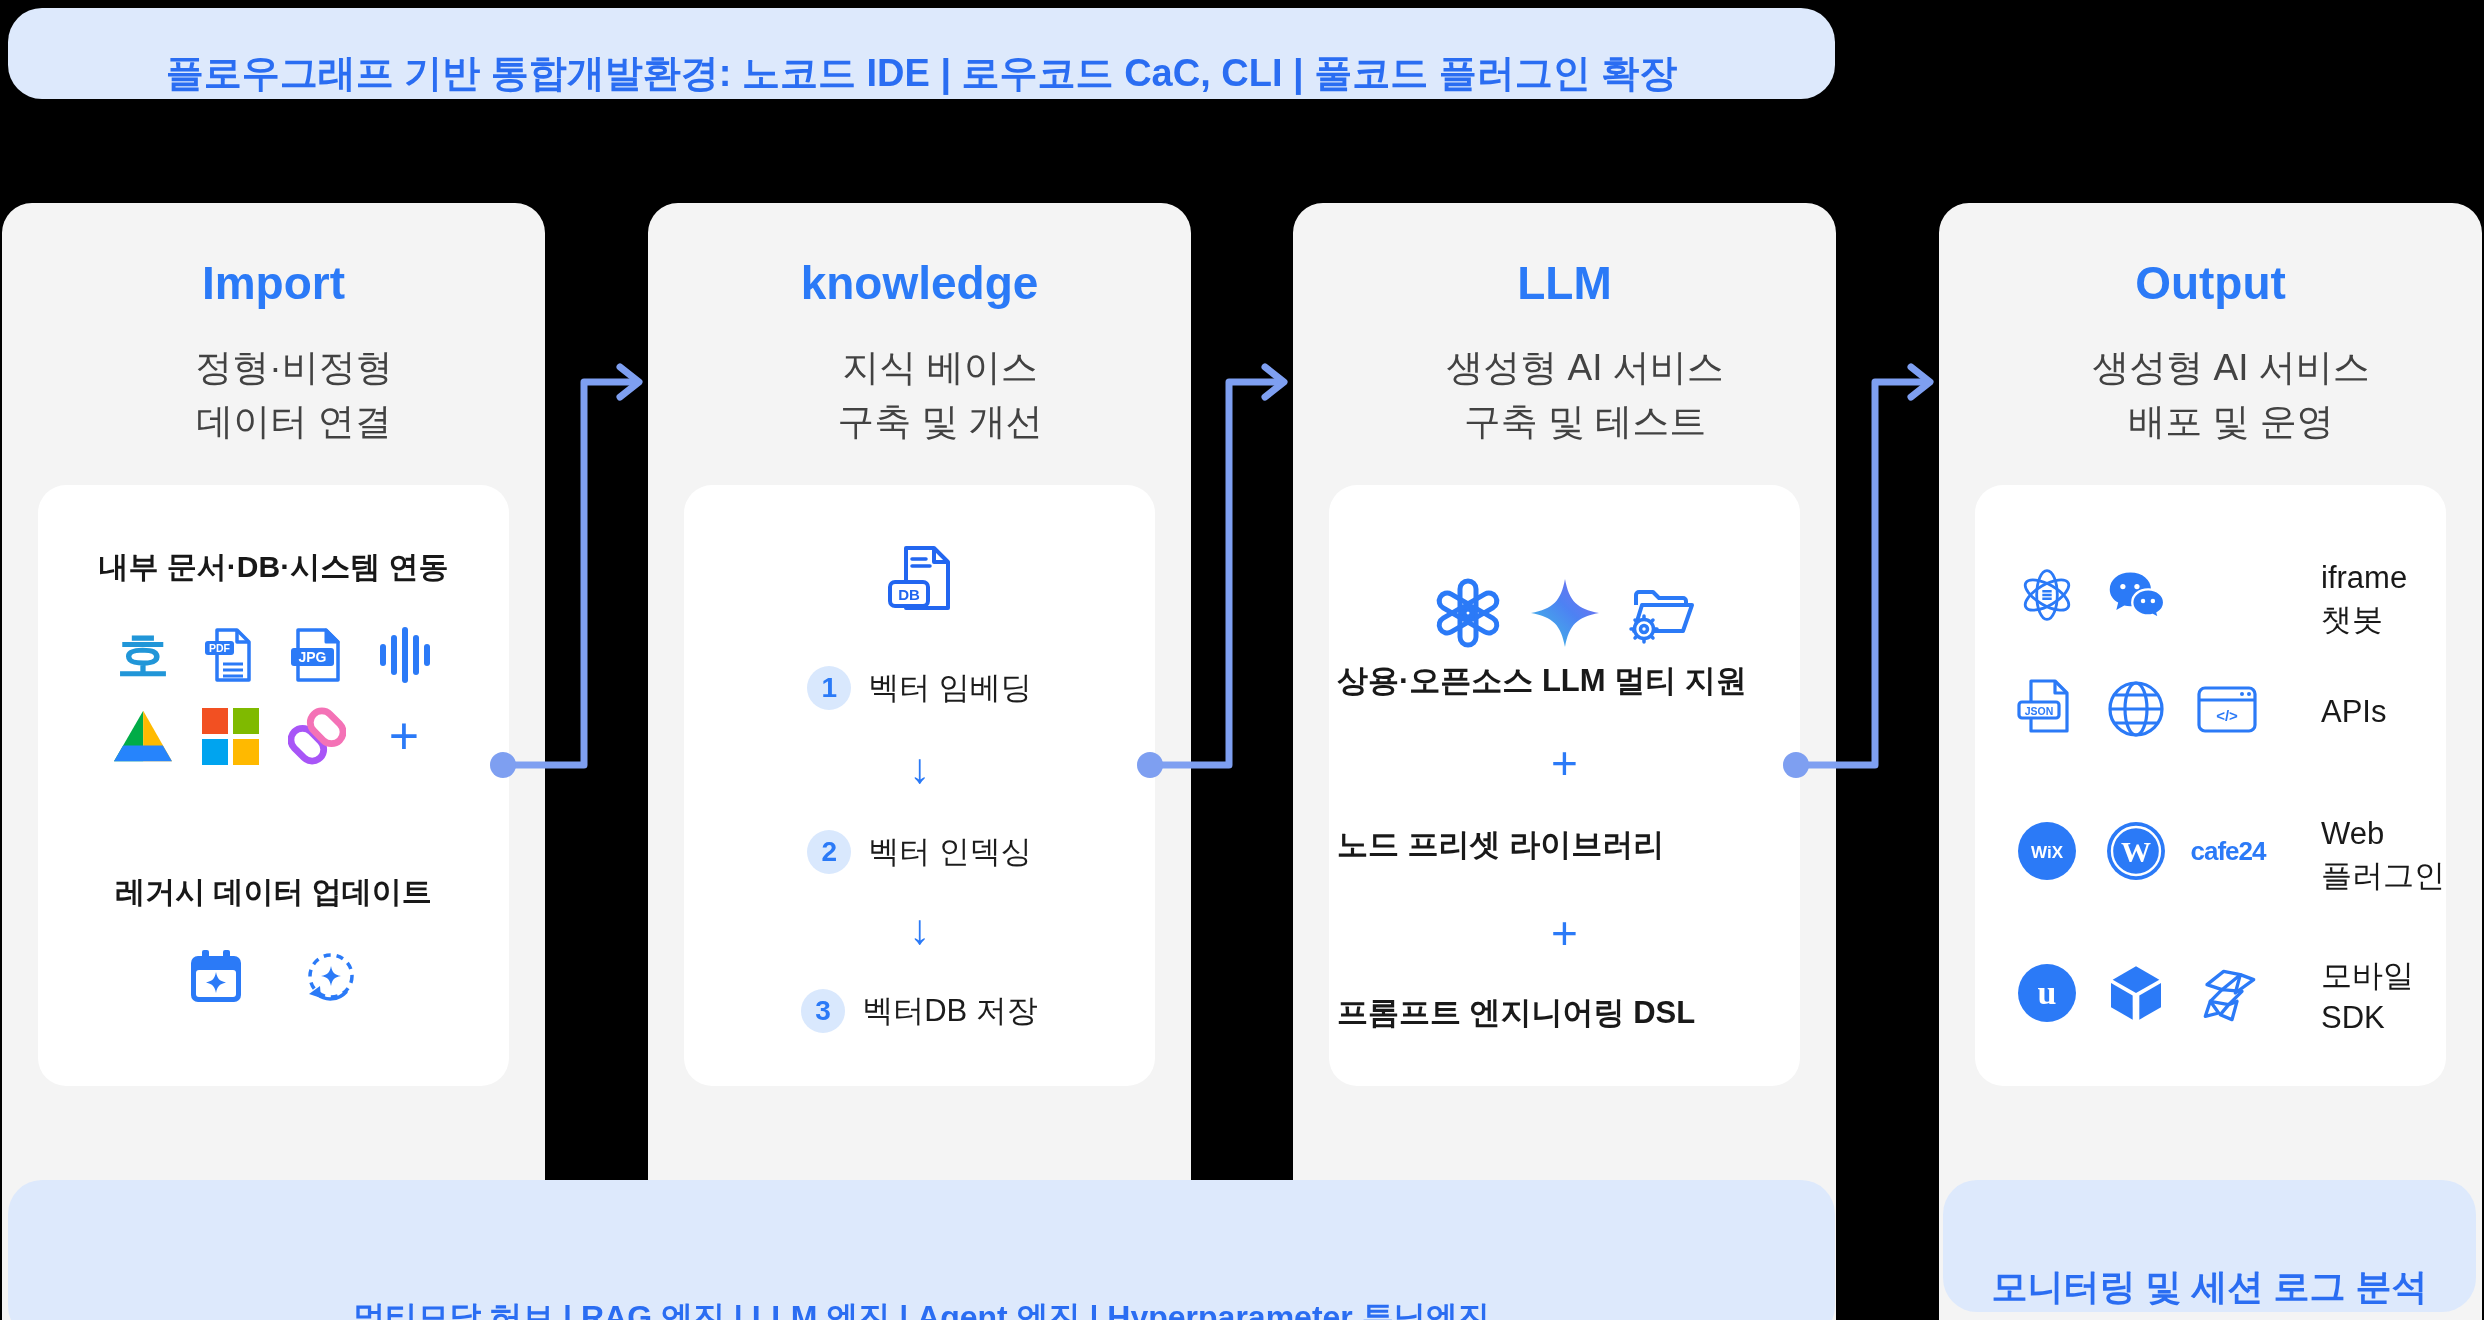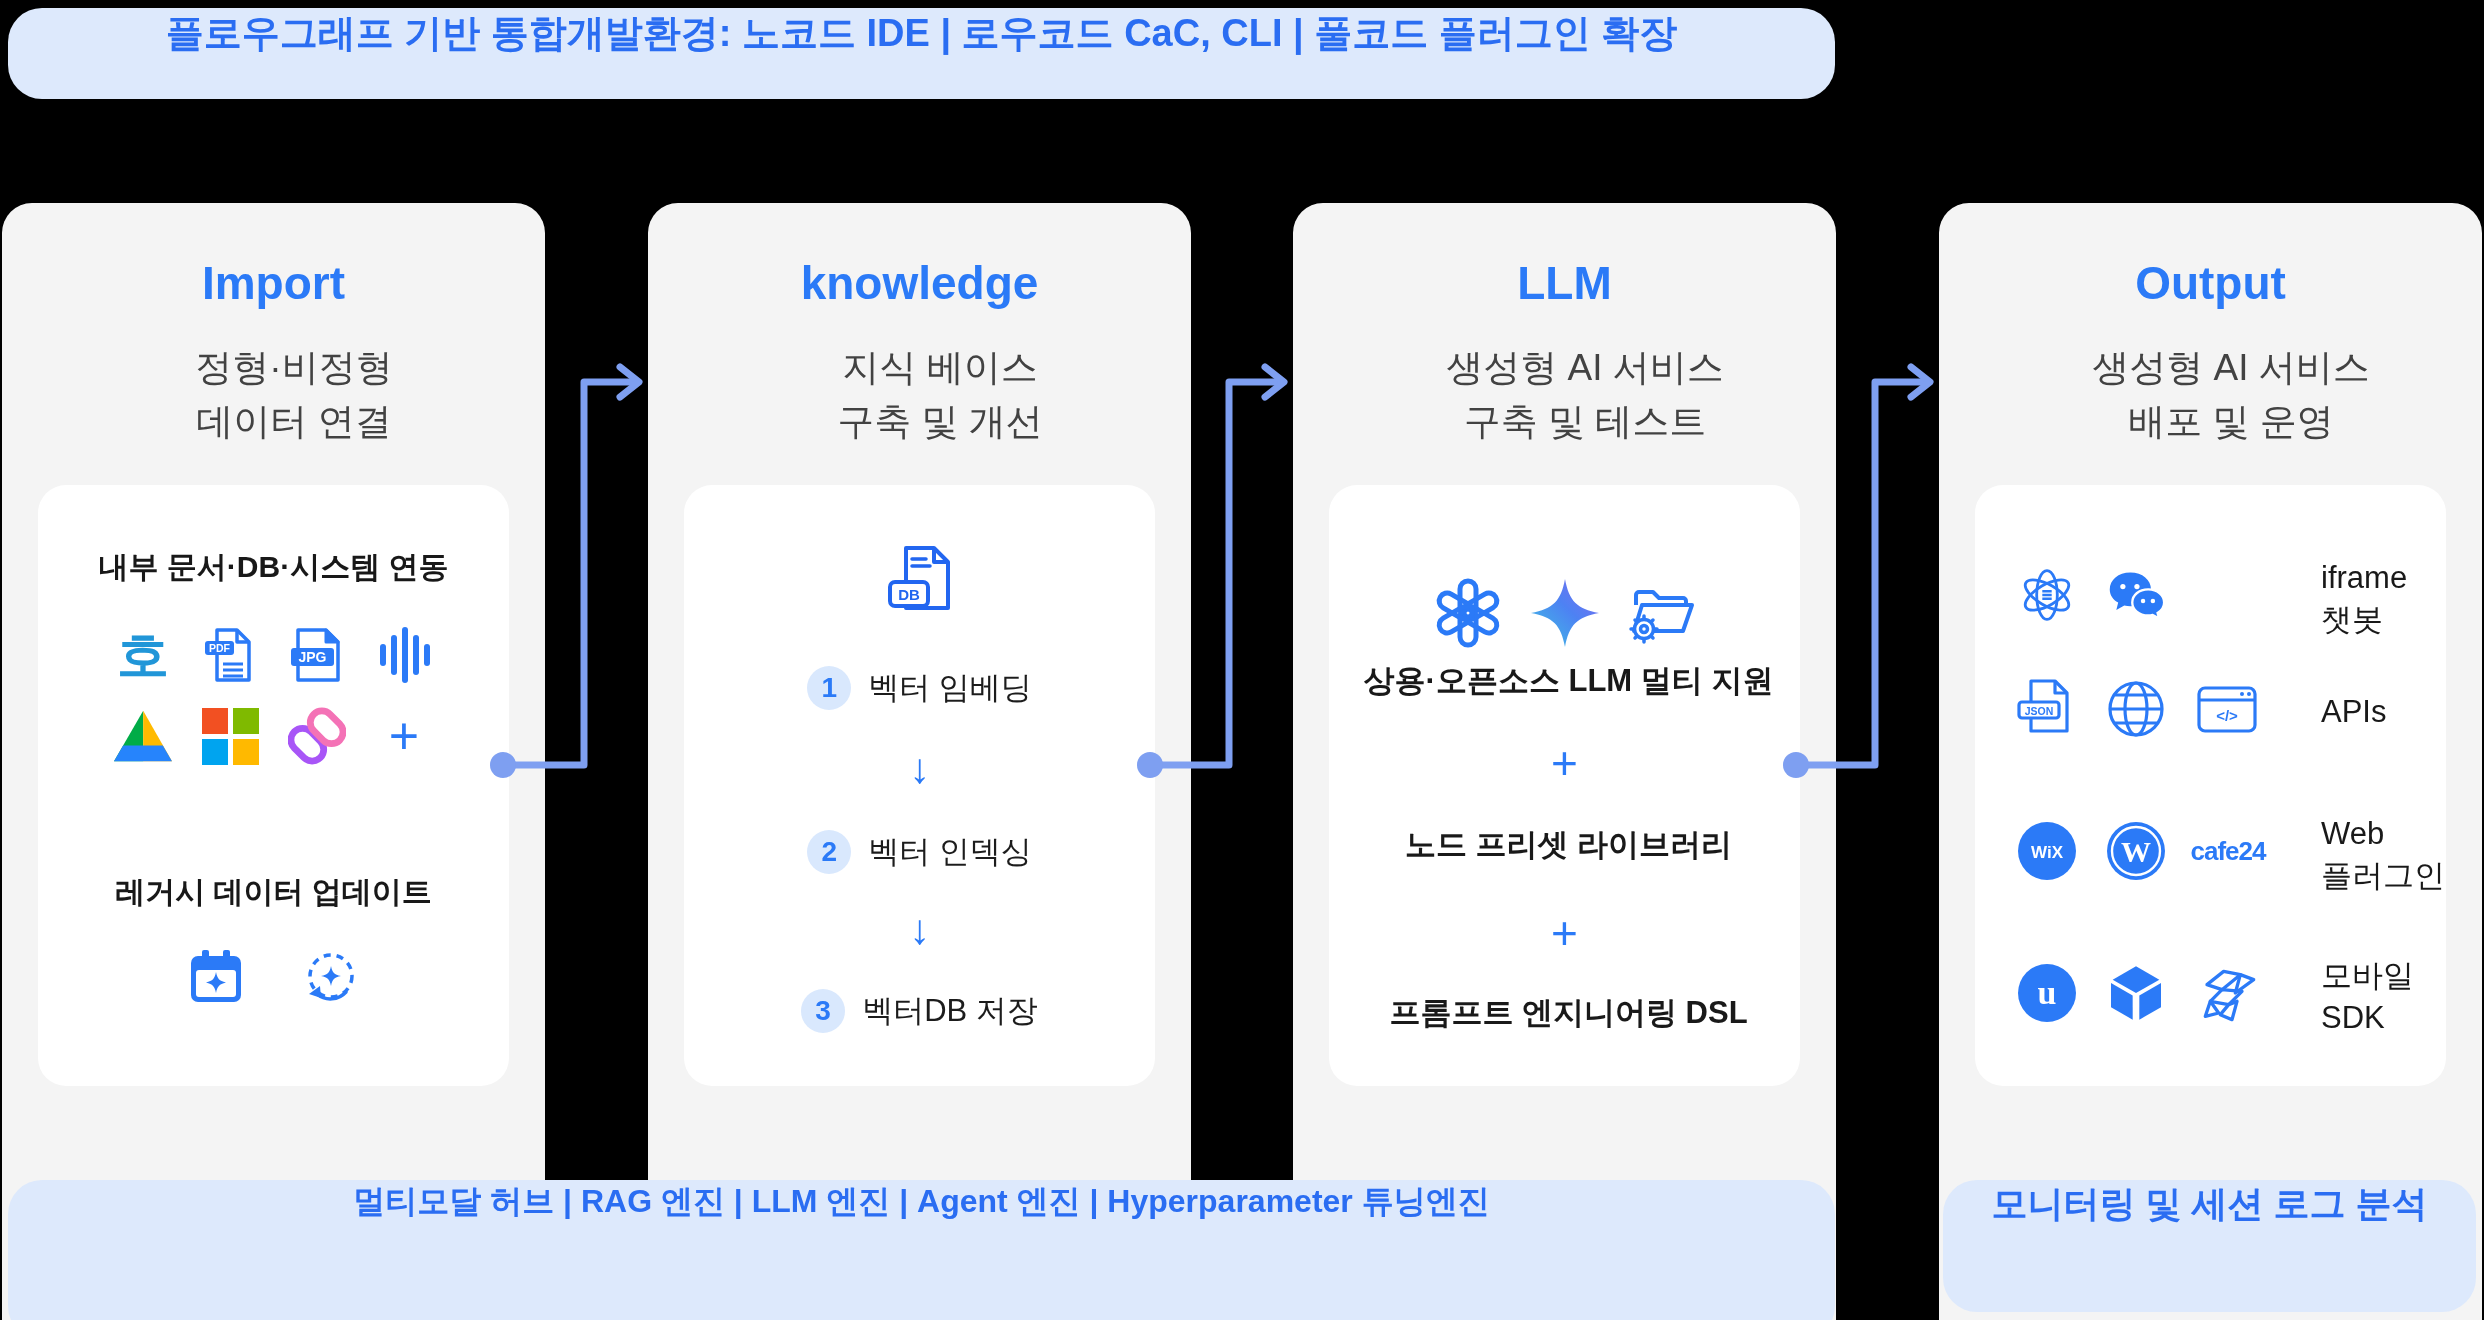--- a/index.html
+++ b/index.html
@@ -11,21 +11,21 @@
     --step-bg:#d9e8fd;
     --text-dark:#424242;
     --text-black:#181818;
   }
   html,body{margin:0;padding:0;background:#000;}
   .stage{position:relative;width:2484px;height:1320px;background:#000;
          font-family:"Liberation Sans",sans-serif;overflow:hidden;}
 
   
   .banner{position:absolute;background:var(--banner-bg);border-radius:34px;
-          display:flex;align-items:flex-start;justify-content:center;
+          display:flex;align-items:flex-end;justify-content:center;
           color:var(--banner-text);font-weight:700;text-align:center;}
   #banner-tl{left:8px;top:8px;width:1827px;height:91px;font-size:38px;}
   #banner-tr{left:1943px;top:8px;width:533px;height:91px;font-size:34px;}
   #banner-bl{left:8px;top:1180px;width:1827px;height:160px;font-size:32px;}
   #banner-br{left:1943px;top:1180px;width:533px;height:132px;font-size:36px;}
 
   
   .card{position:absolute;top:203px;width:543px;height:1186px;
         background:var(--card-bg);border-radius:30px;}
   #card-import{left:2px;} #card-knowledge{left:648px;}
@@ -50,21 +50,21 @@
   .step-row{position:absolute;left:0;right:0;display:flex;justify-content:center;
             align-items:center;gap:17px;height:48px;}
   .step-num{width:44px;height:44px;border-radius:50%;background:var(--step-bg);
             color:var(--accent);font-weight:700;font-size:28px;
             display:flex;align-items:center;justify-content:center;}
   .step-label{font-size:31px;font-weight:500;color:#1c1c1c;}
   .down-arrow{position:absolute;left:0;right:0;text-align:center;height:48px;
               font-size:42px;color:var(--accent);line-height:48px;}
 
   
-  .llm-item{position:absolute;left:8px;right:0;text-align:center;
+  .llm-item{position:absolute;left:8px;right:0;
             font-size:31px;font-weight:600;color:#191919;line-height:44px;}
   .llm-plus{position:absolute;left:0;right:0;text-align:center;
             font-size:46px;font-weight:500;color:var(--accent);line-height:48px;}
 
   
   .out-row{position:absolute;left:0;right:0;height:64px;}
   .out-row .icn{position:absolute;width:60px;height:60px;top:2px;}
   .out-label{position:absolute;left:318px;font-size:31px;font-weight:500;
              color:#191919;line-height:42px;margin-left:28px;}
   .cafe24-glyph{font-size:26px;font-weight:800;color:var(--accent);letter-spacing:-1px;}

